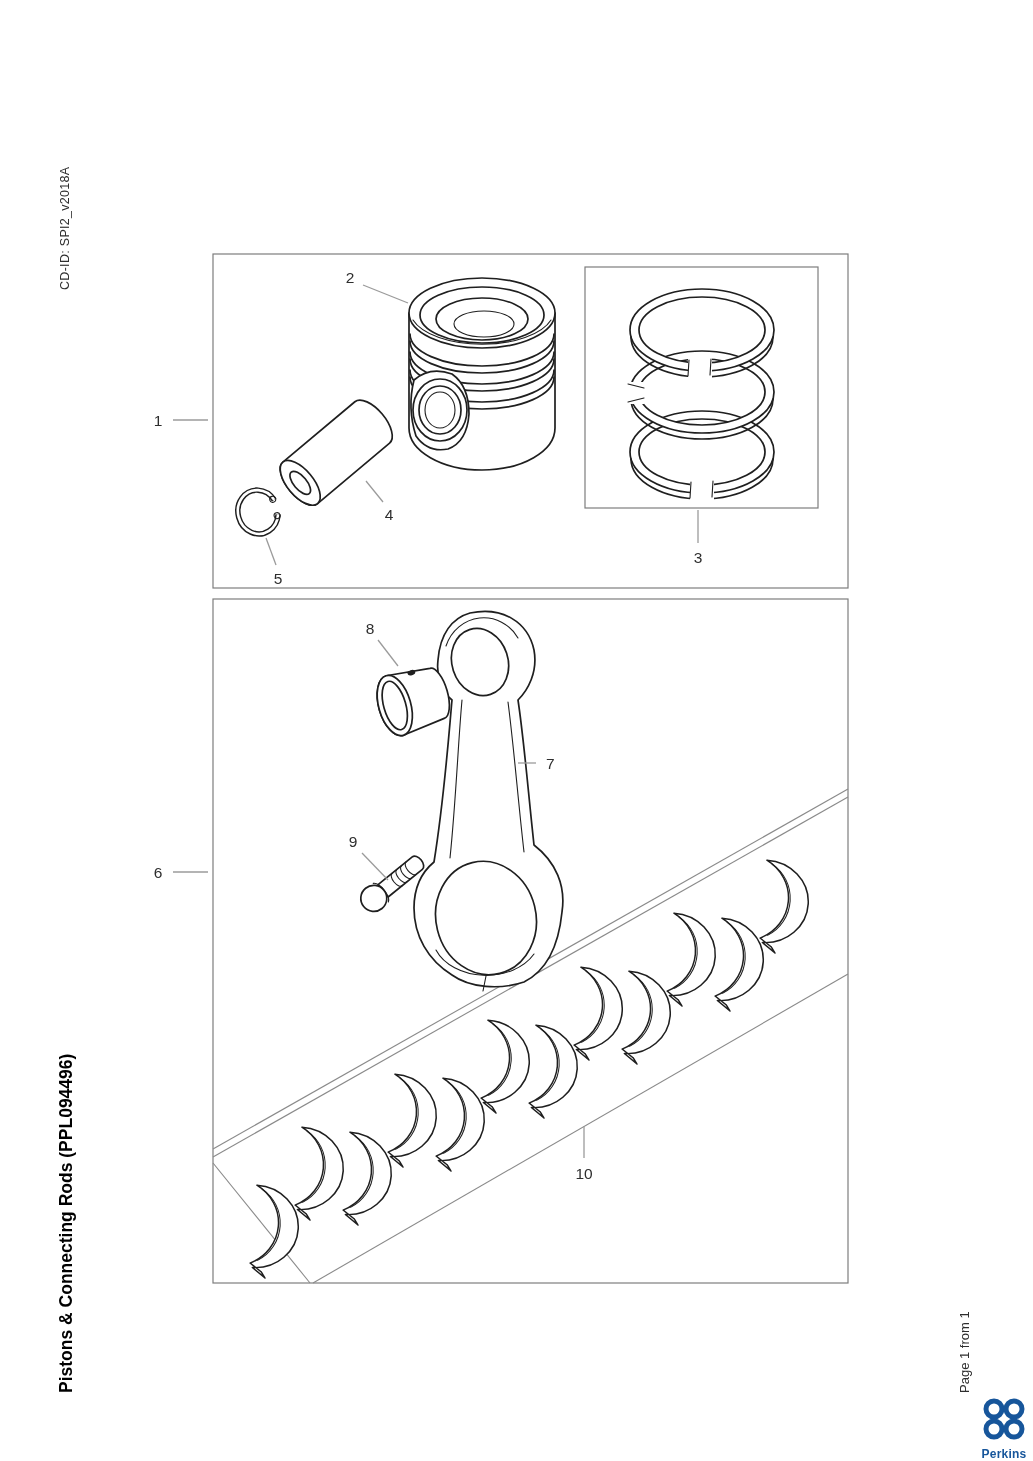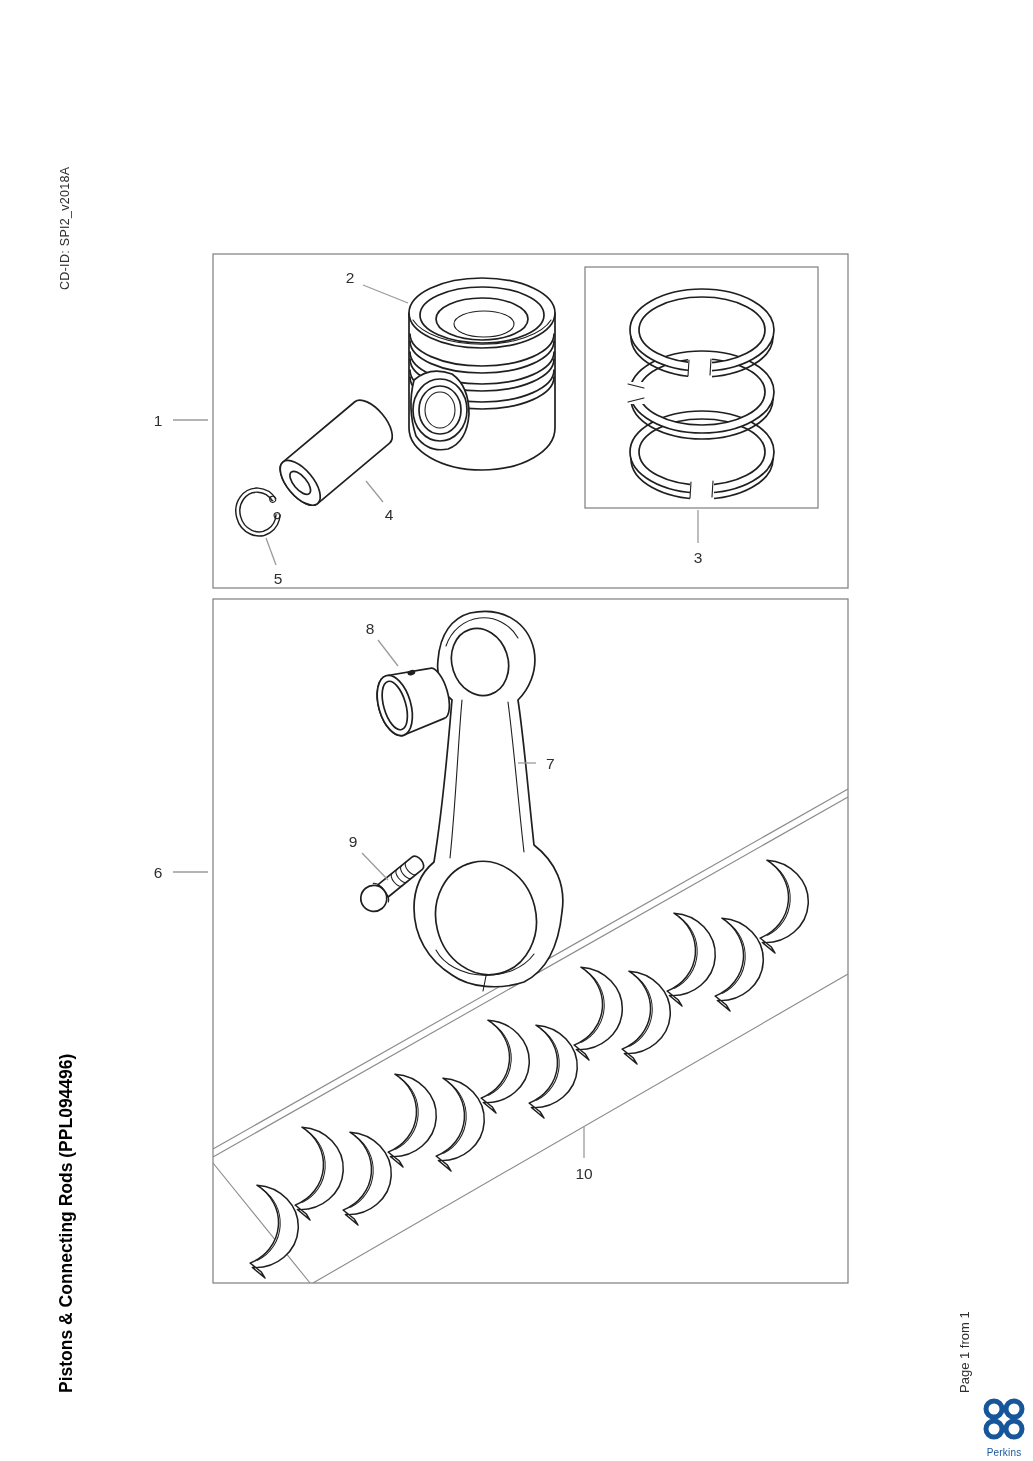--- a/index.html
+++ b/index.html
@@ -13,21 +13,21 @@
   }
   .page{position:absolute;inset:0;}
   .vtext{
     position:absolute;transform-origin:0 0;transform:rotate(-90deg);
     white-space:nowrap;color:var(--text);
   }
   .cdid{left:58px;top:290px;font-size:12.5px;letter-spacing:.3px;}
   .doctitle{left:56px;top:1393px;font-size:17.5px;font-weight:bold;color:#000;}
   .pageind{left:957px;top:1393px;font-size:13px;}
   .logo{position:absolute;left:976px;top:1398px;width:56px;text-align:center;}
-  .logo .brandname{color:var(--brand-blue);font-size:10px;font-weight:normal;margin-top:1px;letter-spacing:.2px;}
+  .logo .brandname{color:var(--brand-blue);font-size:12px;font-weight:bold;margin-top:1px;letter-spacing:.2px;}
   svg text.callout{
     font-family:"Liberation Sans", sans-serif;font-size:15.5px;fill:var(--text);
   }
   .frame{stroke:var(--frame);stroke-width:1.2;fill:none;}
   .leader{stroke:var(--leader);stroke-width:1.3;fill:none;}
   .band{stroke:#8a8a8a;stroke-width:1.1;fill:none;}
   .art{stroke:var(--line);stroke-width:1.7;fill:none;stroke-linecap:round;stroke-linejoin:round;}
   .artf{stroke:var(--line);stroke-width:1.7;fill:#fff;stroke-linejoin:round;}
   .thin{stroke:var(--line);stroke-width:1.1;fill:none;stroke-linecap:round;}
   .gapfill{fill:#fff;stroke:none;}

